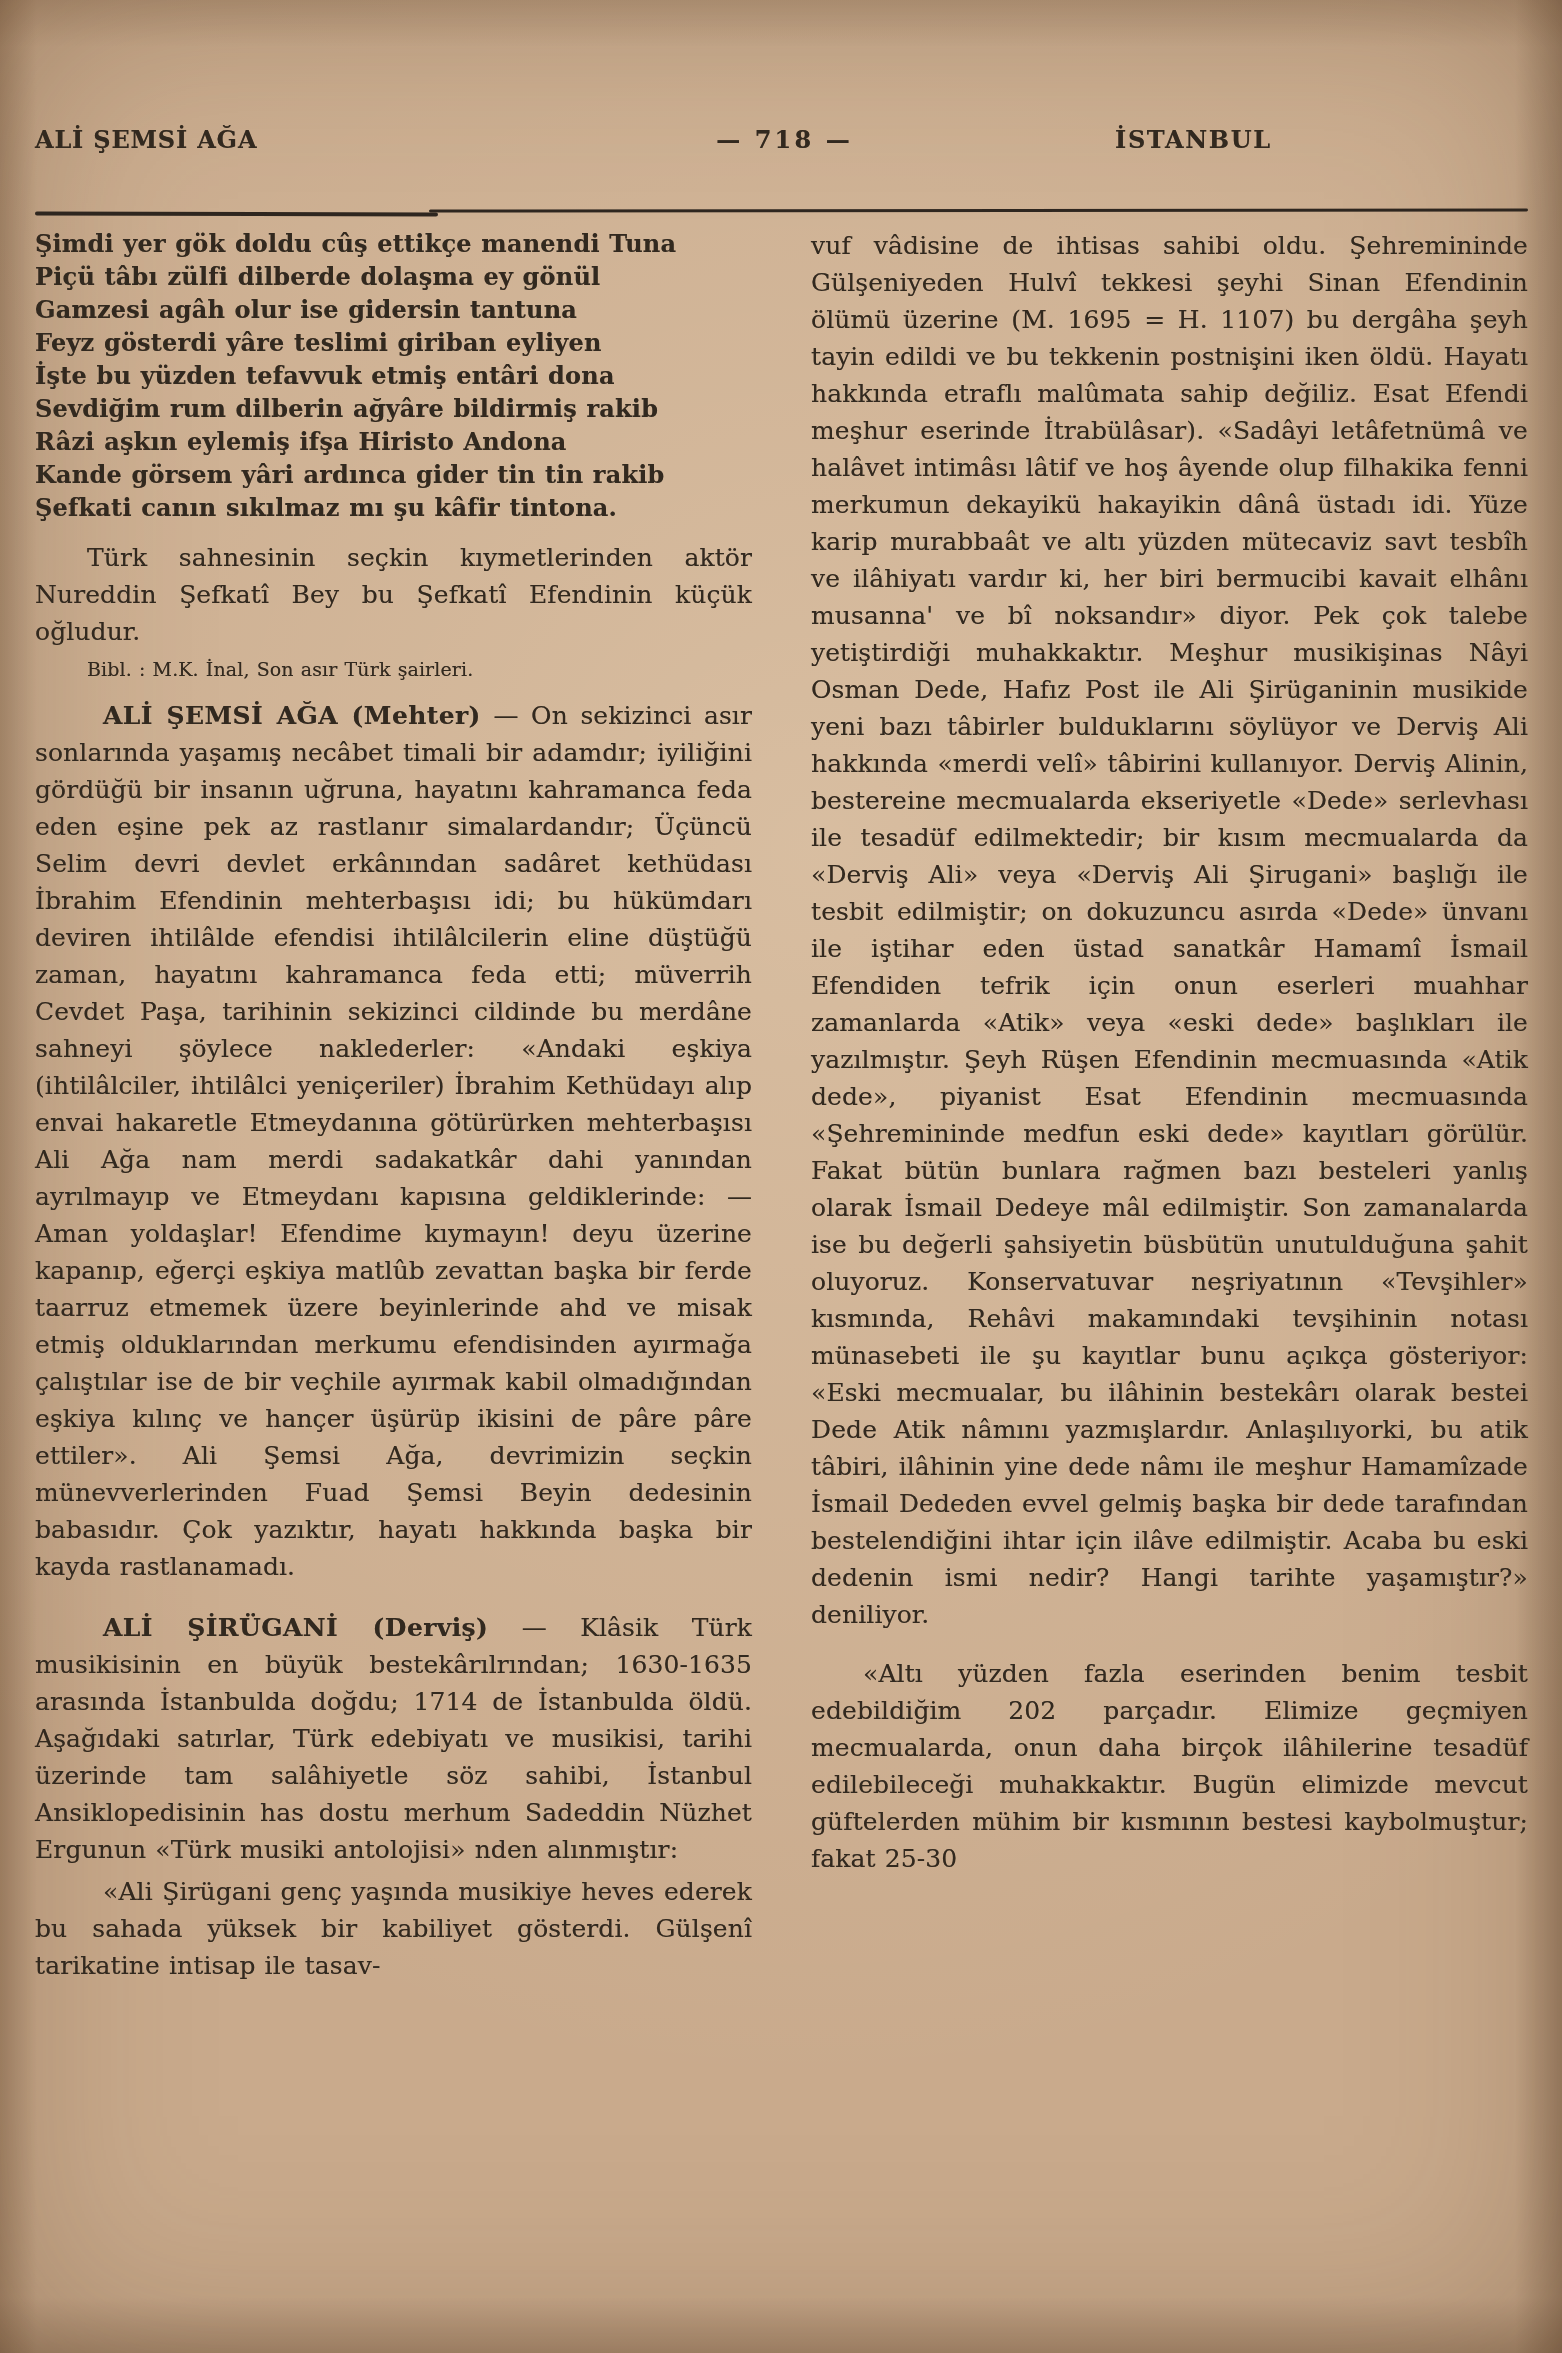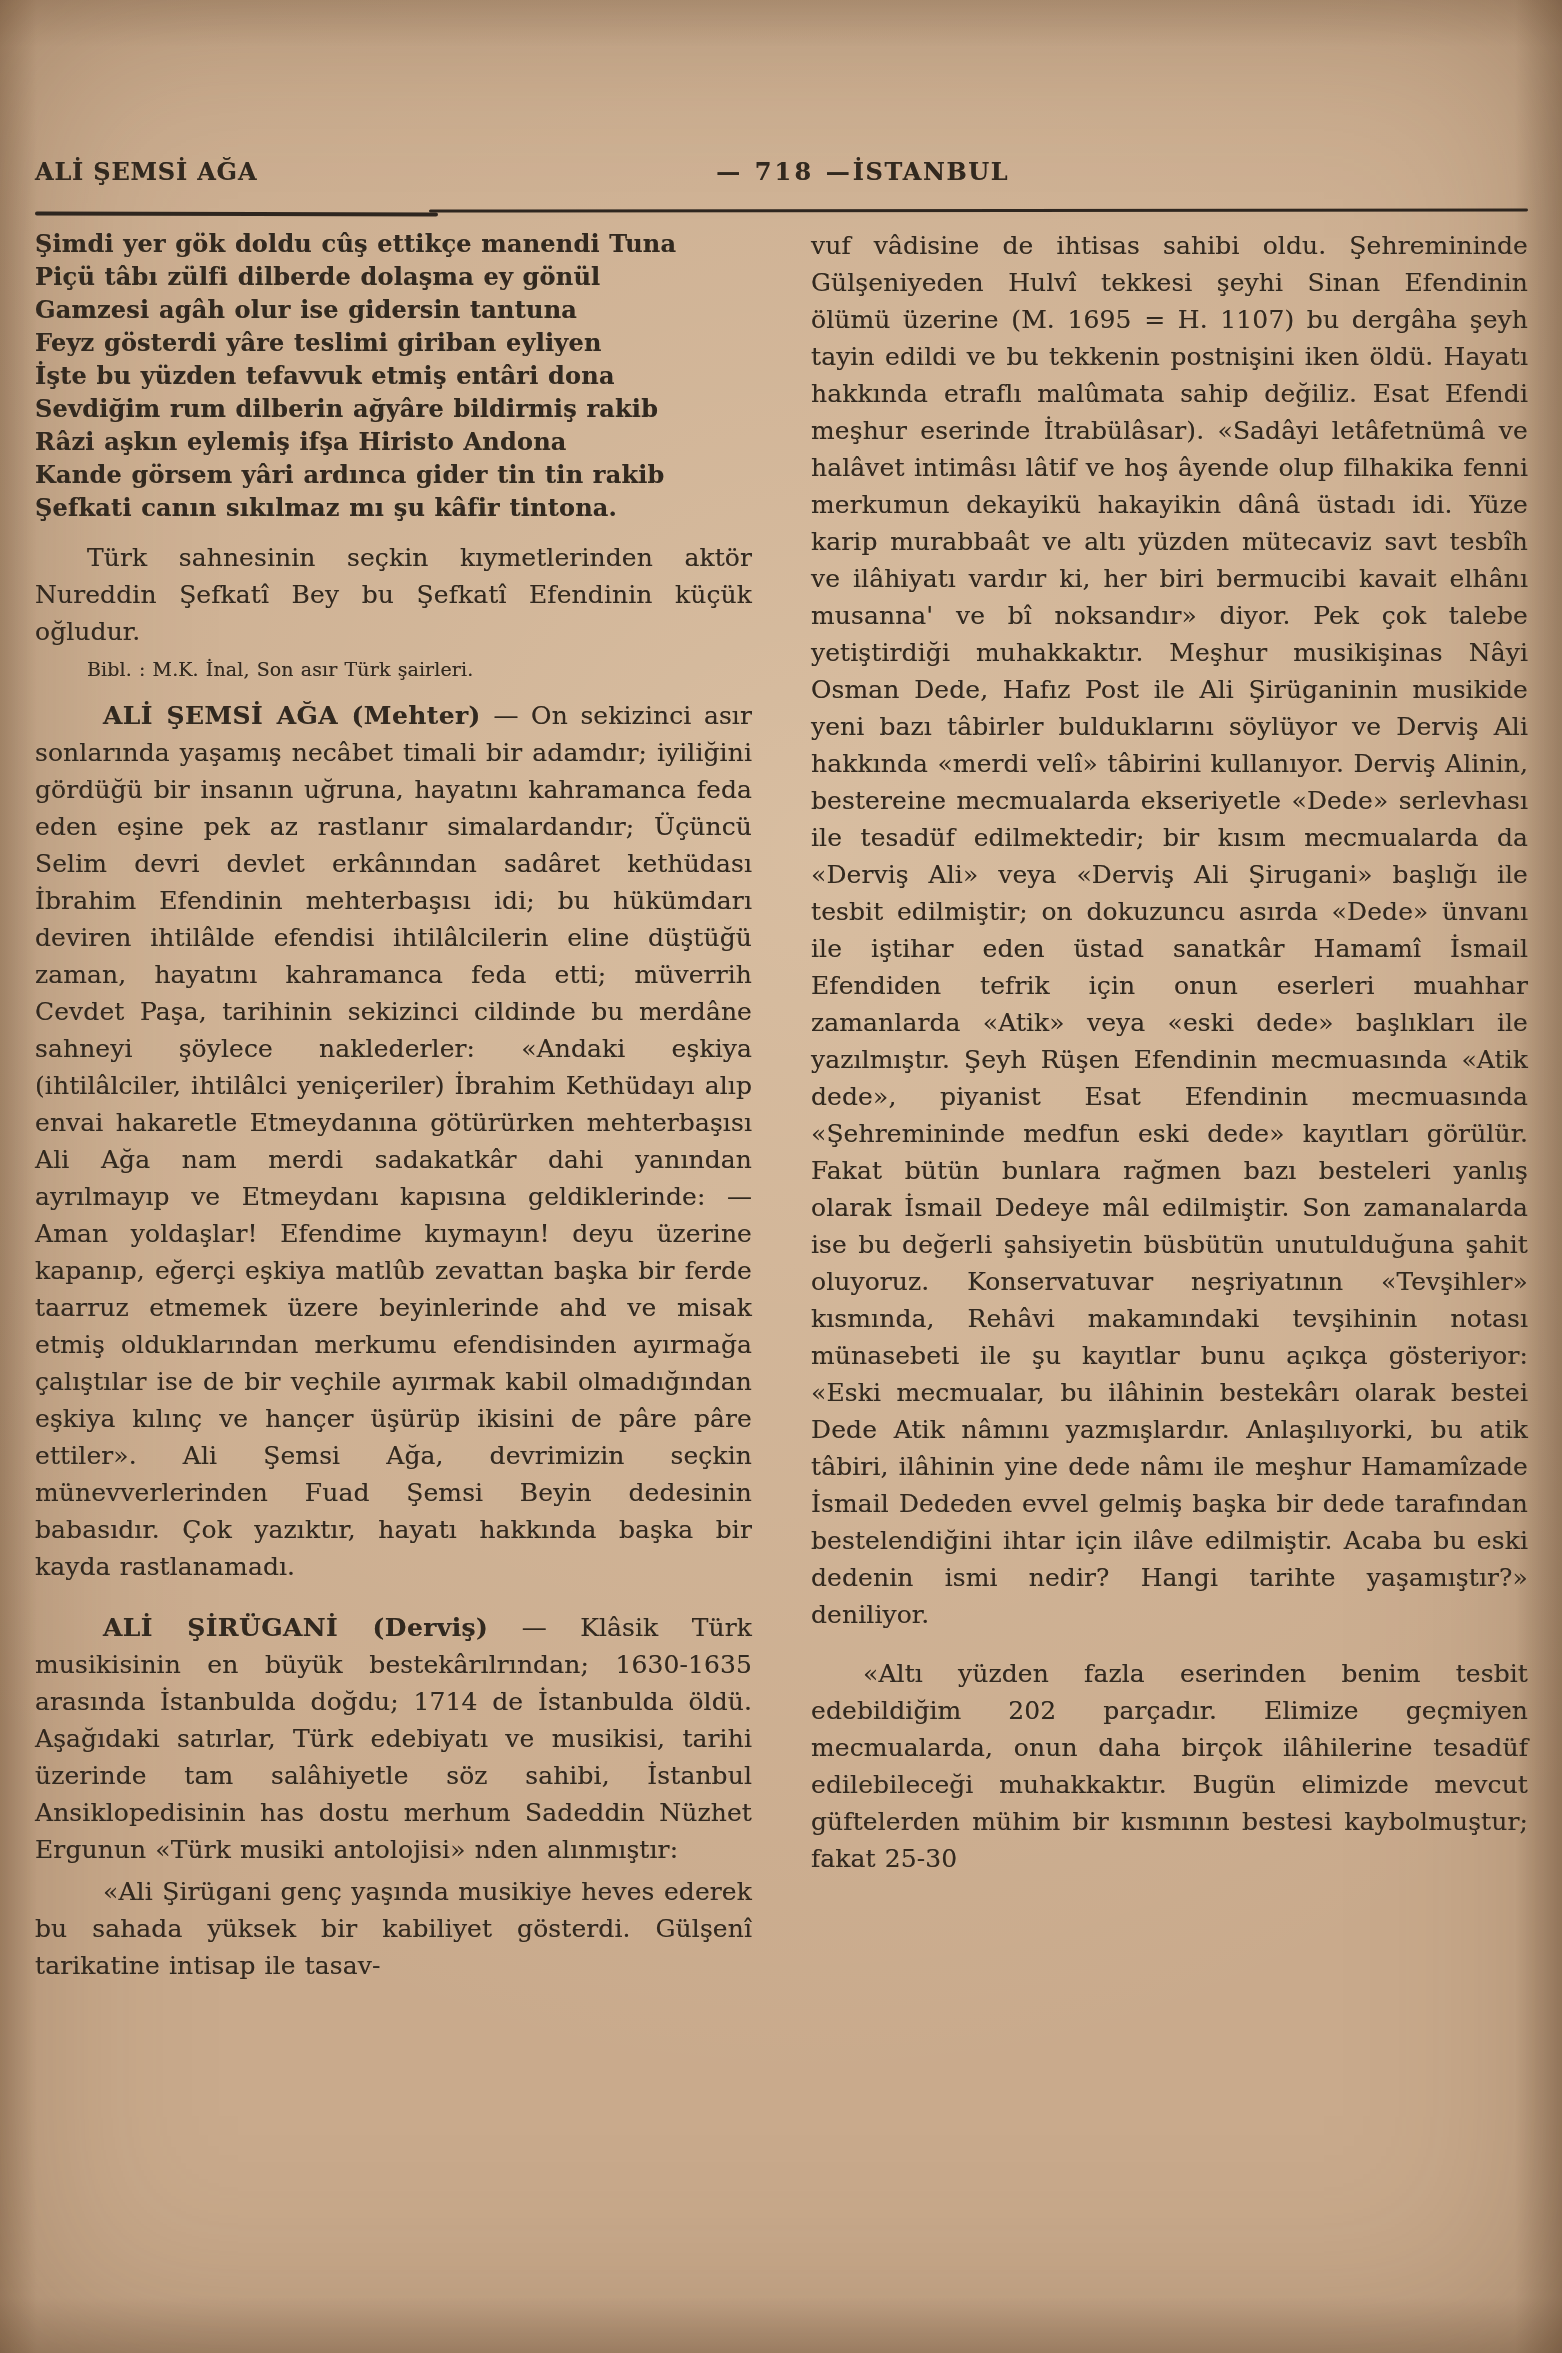--- a/index.html
+++ b/index.html
@@ -27,22 +27,22 @@
     top: 125px;
     left: 35px;
     right: 28px;
     display: flex;
     align-items: baseline;
     font-weight: 700;
     font-size: 24px;
     letter-spacing: 0.8px;
   }
   .header .h-left  { flex: 1; text-align: left; }
-  .header .h-mid   { flex: 0 0 auto; text-align: center; letter-spacing: 3.1px; margin-top: 32px; }
-  .header .h-right { flex: 1; text-align: left; letter-spacing: 1.6px; }
+  .header .h-mid   { flex: 0 0 auto; text-align: center; letter-spacing: 3.1px; }
+  .header .h-right { flex: 1; text-align: center; letter-spacing: 1.6px; }
   .rule {
     position: absolute;
     top: 208px;
     left: 35px;
     right: 34px;
     height: 7.3px;
   }
   .rule .seg-a {
     position: absolute;
     left: 0; top: 3.7px;

